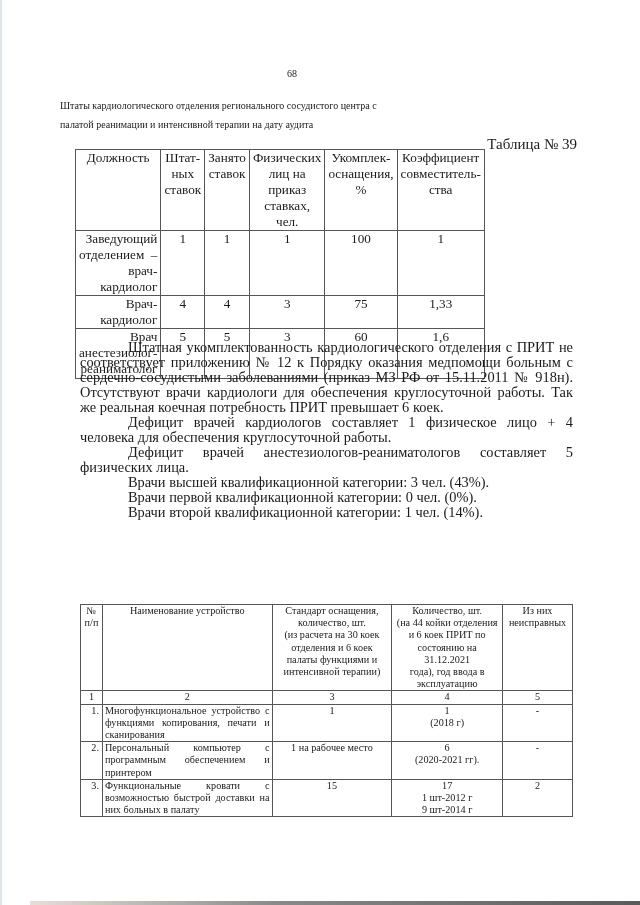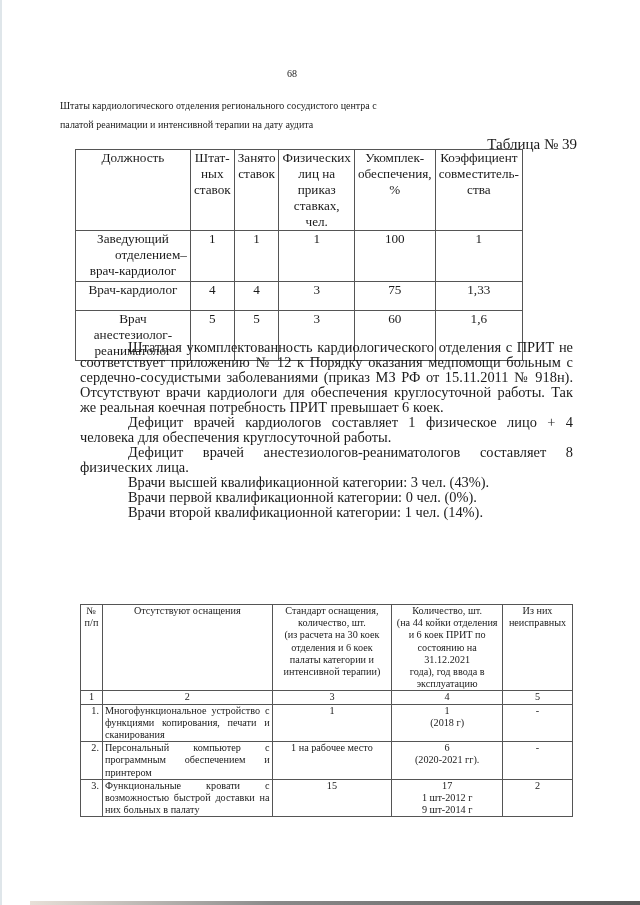--- a/index.html
+++ b/index.html
@@ -10,22 +10,22 @@
     .bottom-edge { position:absolute; left:30px; right:0; top:901px; height:4px;
                    background:linear-gradient(to right,#e8e0d8,#8a8a8a 40%,#5a5a5a); }
     .page-number { position:absolute; left:0; width:584px; top:68px; text-align:center; font-size:10px; }
     .title { position:absolute; text-align:left; font-size:10px; line-height:19px; }
     .table-label { position:absolute; font-size:15px; line-height:18px; text-align:right; }
     table { border-collapse:collapse; position:absolute; }
     .t1 { left:75px; top:149px; width:404px; font-size:13.2px; line-height:16px; }
     .t1 td, .t1 th { border:1px solid #555; padding:0 3px; vertical-align:top; font-weight:normal; }
     .t1 th { text-align:center; }
     .t1 td.num { text-align:center; }
-    .t1 td.pos { text-align:center; }
-    .justify-dash { display:flex; justify-content:space-between;margin-left:36px; }
+    .t1 td.pos { text-align:right; }
+    .justify-dash { display:flex; justify-content:space-between; }
     .para { position:absolute; left:80px; width:493px; font-size:14.4px; line-height:15px; text-align:justify; }
     .para p { margin:0; }
     .indent { text-indent:48px; }
     .t2 { left:80px; top:604px; width:493px; font-size:10.2px; line-height:12.2px; }
     .t2 td, .t2 th { border:1px solid #555; padding:0 2px; vertical-align:top; font-weight:normal; }
     .t2 th { text-align:center; }
     .t2 td.c { text-align:center; }
     .t2 td.name { text-align:justify; text-align-last:left;margin-left:44px; }
     .t2 td.n { text-align:right; padding-right:3px; }
   </style>
@@ -67,21 +67,21 @@
             <div>Занято</div>
             <div>ставок</div>
           </th>
       <th>
             <div>Физических</div>
             <div>лиц на приказ</div>
             <div>ставках, чел.</div>
           </th>
       <th>
             <div>Укомплек-</div>
-            <div>обеспечения,</div>
+            <div>оснащения,</div>
             <div>%</div>
           </th>
       <th>
             <div>Коэффициент</div>
             <div>совместитель-</div>
             <div>ства</div>
           </th>
     </tr>
     <tr style="height:51px">
       <td class="pos">
@@ -119,21 +119,21 @@
       <td class="num">3</td>
       <td class="num">60</td>
       <td class="num">1,6</td>
     </tr>
   </tbody>
     </table>
 
   <div class="para" style="top:340px;">
     <p class="indent">Штатная укомплектованность кардиологического отделения с ПРИТ не соответствует приложению № 12 к Порядку оказания медпомощи больным с сердечно-сосудистыми заболеваниями (приказ МЗ РФ от 15.11.2011 № 918н). Отсутствуют врачи кардиологи для обеспечения круглосуточной работы. Так же реальная коечная потребность ПРИТ превышает 6 коек.</p>
     <p class="indent">Дефицит врачей кардиологов составляет 1 физическое лицо + 4 человека для обеспечения круглосуточной работы.</p>
-    <p class="indent">Дефицит врачей анестезиологов-реаниматологов составляет 8 физических лица.</p>
+    <p class="indent">Дефицит врачей анестезиологов-реаниматологов составляет 5 физических лица.</p>
     <p class="indent">Врачи высшей квалификационной категории: 3 чел. (43%).</p>
     <p class="indent">Врачи первой квалификационной категории: 0 чел. (0%).</p>
     <p class="indent">Врачи второй квалификационной категории: 1 чел. (14%).</p>
   </div>
 
 
   <table class="t2">
     <colgroup>
       <col style="width:22px">
         <col style="width:170px">
@@ -141,28 +141,28 @@
       <col style="width:111px">
         <col style="width:70px">
     </colgroup>
     <tbody>
         <tr style="height:76px">
       <th>
             <div>№</div>
             <div>п/п</div>
           </th>
       <th>
-            <div>Отсутствуют оснащения</div>
+            <div>Наименование устройство</div>
           </th>
       <th>
         <div>Стандарт оснащения,</div>
             <div>количество, шт.</div>
             <div>(из расчета на 30 коек</div>
         <div>отделения и 6 коек</div>
-            <div>палаты категории и</div>
+            <div>палаты функциями и</div>
             <div>интенсивной терапии)</div>
       </th>
       <th>
         <div>Количество, шт.</div>
             <div>(на 44 койки отделения</div>
             <div>и 6 коек ПРИТ по</div>
         <div>состоянию на 31.12.2021</div>
             <div>года), год ввода в</div>
             <div>эксплуатацию</div>
       </th>

